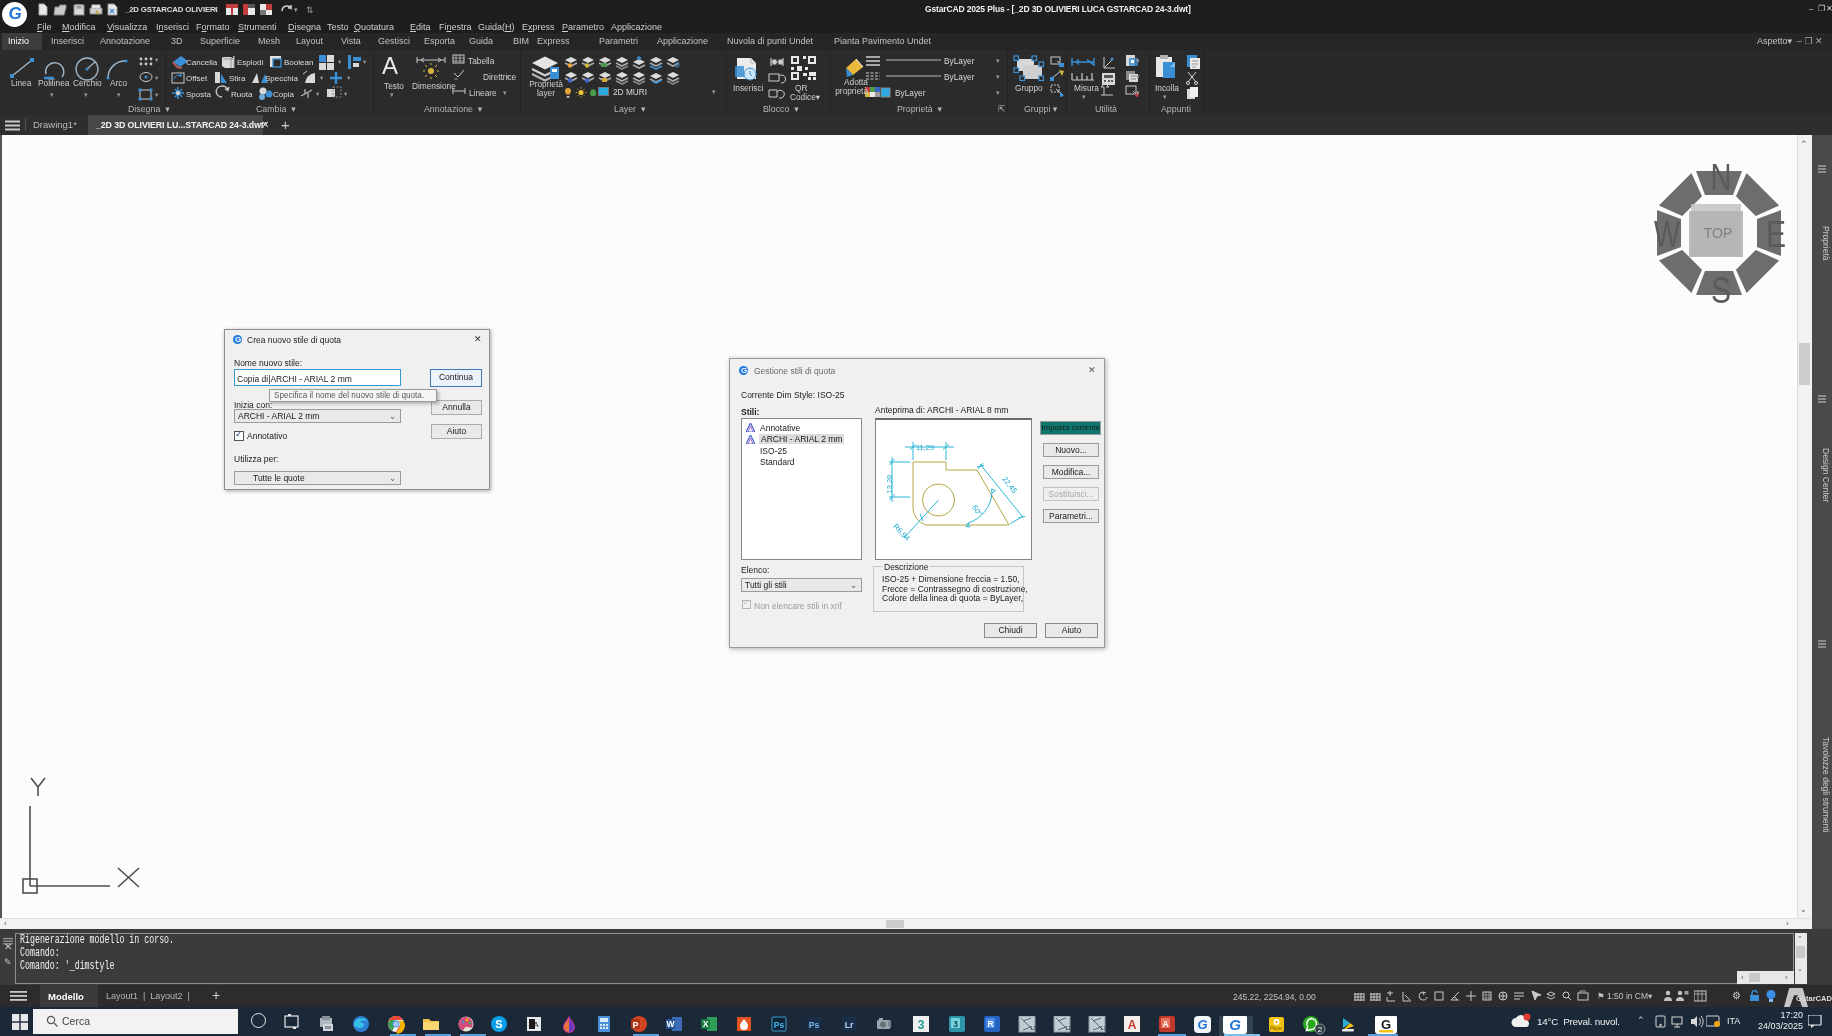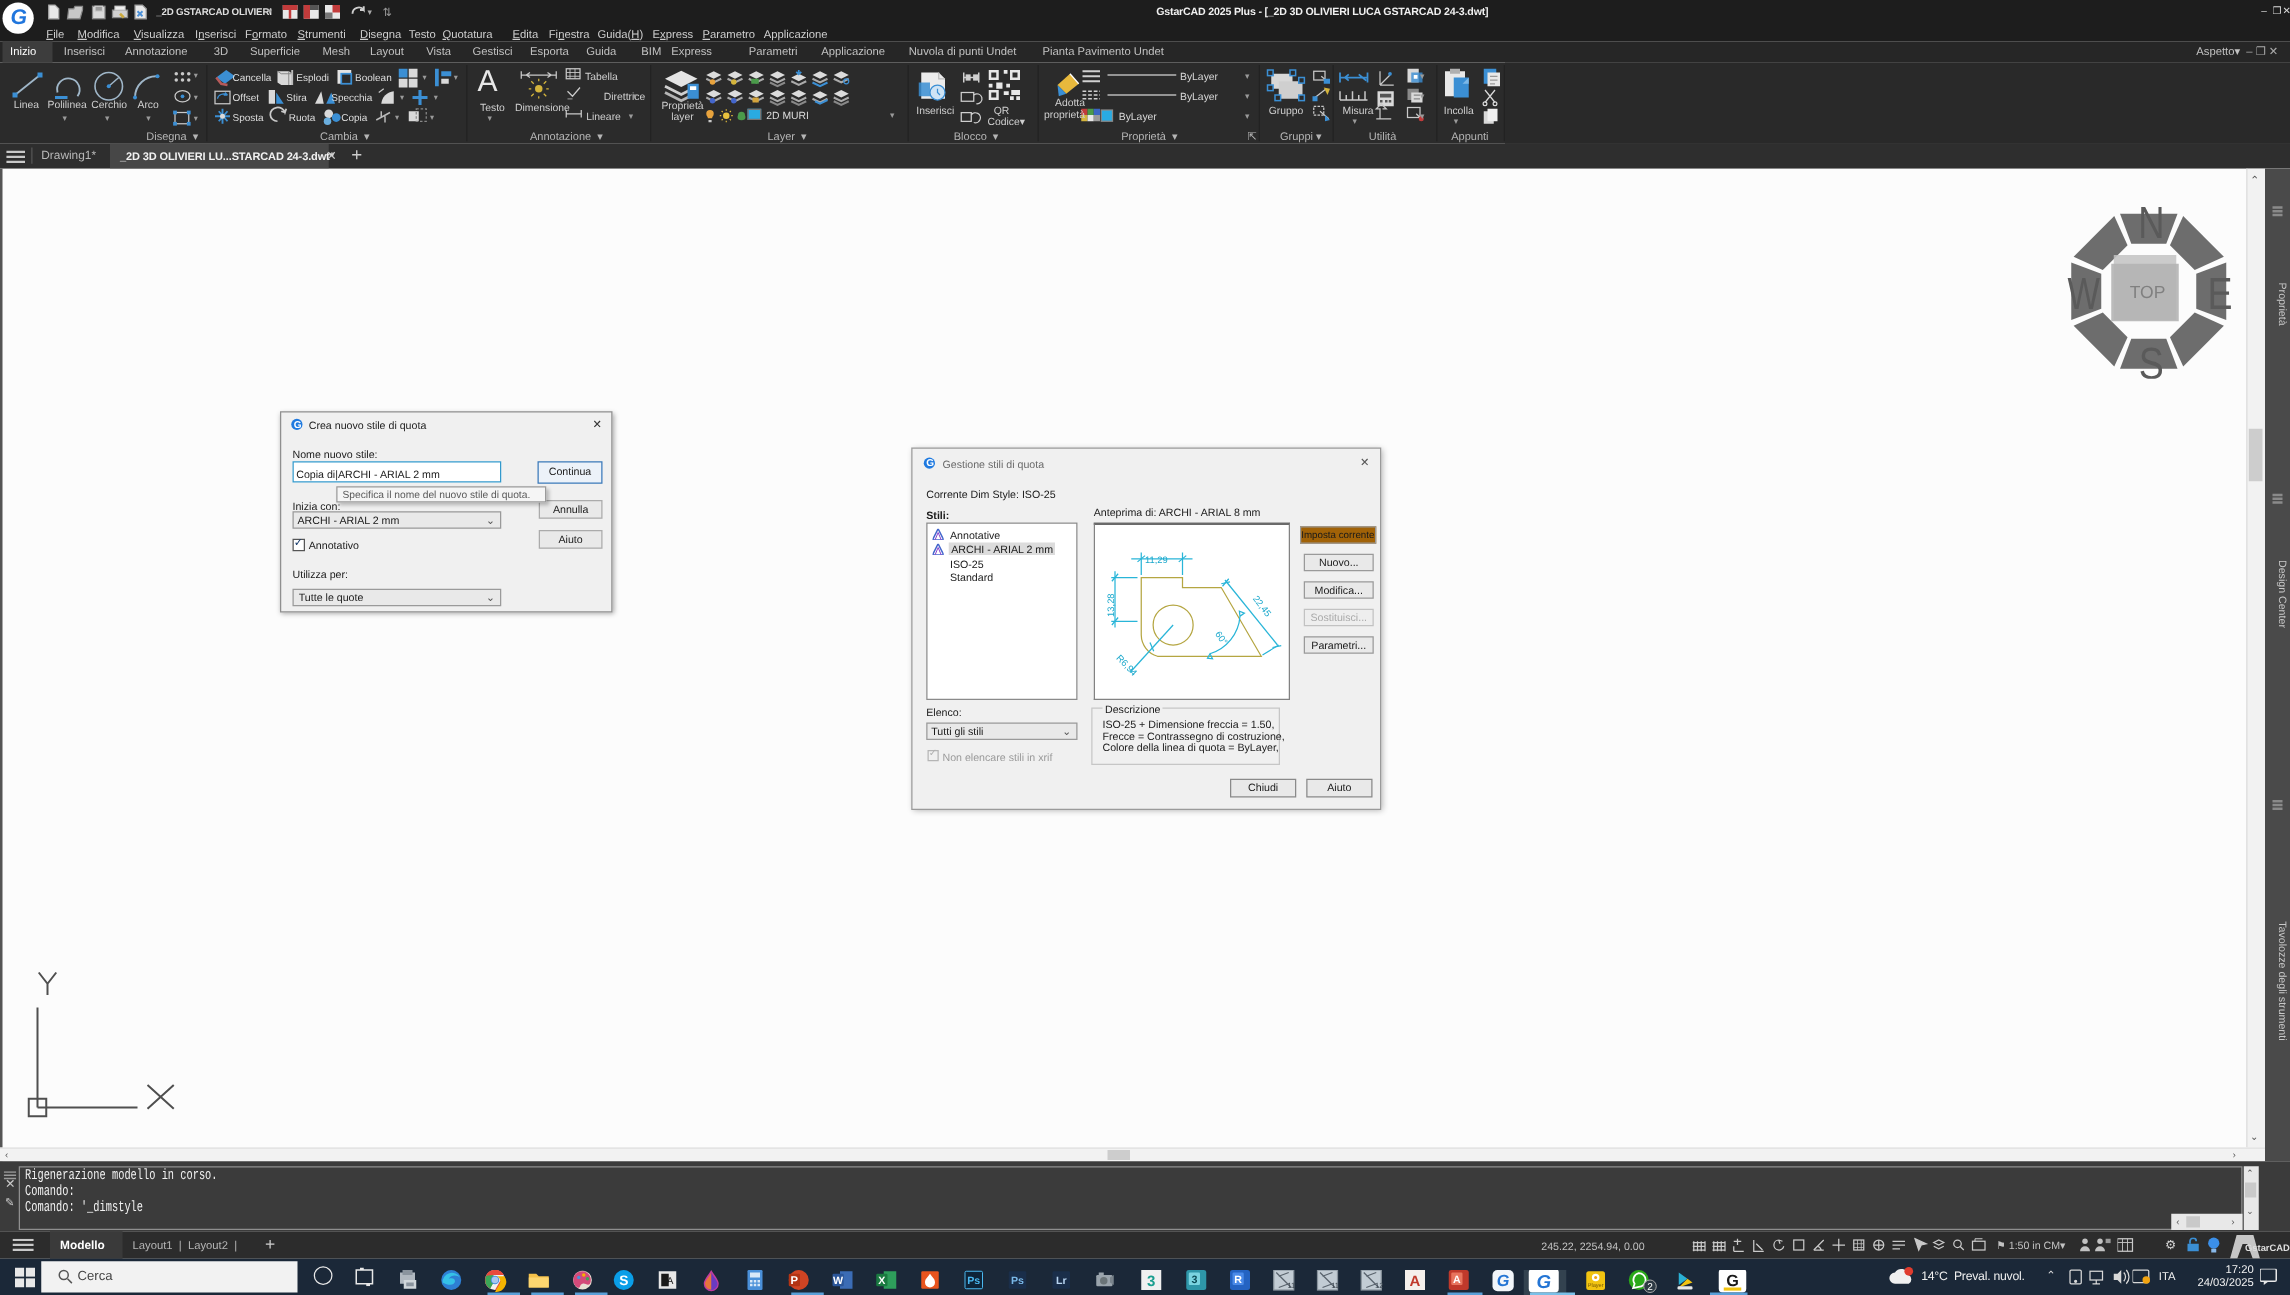--- a/index.html
+++ b/index.html
@@ -153,21 +153,21 @@
           <text x="155" y="43">▾</text>
         </g>
     </svg>
     <div class="rlbl" style="left:11px;top:28px;">Linea</div>
     <div class="rlbl" style="left:38px;top:28px;">Polilinea</div>
     <div class="rlbl" style="left:73px;top:28px;">Cerchio</div>
     <div class="rlbl" style="left:110px;top:28px;">Arco</div>
     <div class="dd" style="left:50px;top:41px;">▾</div>
       <div class="dd" style="left:84px;top:41px;">▾</div>
       <div class="dd" style="left:117px;top:41px;">▾</div>
-    <div class="panel-label" style="left:69px;padding-left:48px;">Disegna&nbsp;&nbsp;▾</div>
+    <div class="panel-label" style="left:80px;padding-left:48px;">Disegna&nbsp;&nbsp;▾</div>
 
     <svg class="abs" style="left:166px;top:0;" width="207" height="54">
       <g transform="translate(0,5)">
         <path d="M7,7 l8,-6 7,5 -8,6 z" fill="#3b8fd4"></path>
           <path d="M7,7 l4,5 5,1" stroke="#b55a5a" stroke-width="2" fill="none"></path>
         <path d="M56,2 h9 l3,2 v9 h-9 l-3,-2 z" fill="#d9d9d9"></path>
           <path d="M56,2 l3,2 h9 m-3,-2 v11" stroke="#888" stroke-width=".8" fill="none"></path>
           <rect x="67" y="1" width="1.5" height="12" fill="#bbb"></rect>
         <rect x="104" y="1" width="11" height="11" fill="#e3e3e3"></rect>
           <rect x="107" y="4" width="8" height="8" fill="#2b2b2b" stroke="#3b8fd4" stroke-width="1.4"></rect>
@@ -589,21 +589,21 @@
     <div class="abs" style="left:205px;top:39px;width:52px;height:18px;background:#ecf2f9;border:1.5px solid #3b79b8;text-align:center;line-height:15px;">Continua</div>
     <div class="abs" style="left:206px;top:70px;width:51px;height:15px;background:#e9e9e9;border:1px solid #ababab;text-align:center;line-height:13px;">Annulla</div>
     <div class="abs" style="left:206px;top:94px;width:51px;height:15px;background:#e9e9e9;border:1px solid #ababab;text-align:center;line-height:13px;">Aiuto</div>
     <div class="abs" style="left:9px;top:70px;">Inizia con:</div>
     <div class="abs" style="left:44px;top:59px;width:168px;height:13px;background:#f5f5f5;border:1px solid #9a9a9a;box-shadow:2px 2px 3px rgba(0,0,0,.25);color:#5a5a5a;padding-left:4px;line-height:12px;font-size:8.2px;white-space:nowrap;">Specifica il nome del nuovo stile di quota.</div>
     <div class="abs" style="left:9px;top:79px;width:167px;height:14px;background:#e9e9e9;border:1px solid #9a9a9a;line-height:12px;padding-left:3px;">ARCHI - ARIAL 2 mm<span style="float:right;margin-right:4px;color:#555;">⌄</span></div>
     <div class="abs" style="left:9px;top:101px;width:10px;height:10px;background:#fff;border:1px solid #555;"></div>
     <div class="abs" style="left:10px;top:99px;color:#1a3d6d;font-size:9px;">✓</div>
     <div class="abs" style="left:22px;top:101px;">Annotativo</div>
     <div class="abs" style="left:9px;top:124px;">Utilizza per:</div>
-    <div class="abs" style="left:9px;top:141px;width:167px;height:14px;background:#e9e9e9;border:1px solid #9a9a9a;line-height:12px;padding-left:4px;">Tutte le quote<span style="float:right;margin-right:4px;color:#555;">⌄</span></div>
+    <div class="abs" style="left:9px;top:141px;width:167px;height:14px;background:#e9e9e9;border:1px solid #9a9a9a;line-height:12px;padding-left:18px;">Tutte le quote<span style="float:right;margin-right:4px;color:#555;">⌄</span></div>
   </div>
 
   <div class="abs" style="left:729px;top:358px;width:376px;height:290px;background:#f0f0f0;border:1px solid #9a9a9a;box-shadow:1px 1px 5px rgba(0,0,0,.3);font-size:8.5px;color:#1a1a1a;">
     <div class="abs" style="left:9px;top:7px;width:9px;height:9px;border-radius:50%;background:#1f7ae0;"></div>
     <div class="abs" style="left:11px;top:7px;color:#fff;font-size:8px;font-weight:bold;">G</div>
     <div class="abs" style="left:24px;top:7px;color:#6a6a6a;">Gestione stili di quota</div>
     <div class="abs" style="left:358px;top:6px;font-size:9px;color:#555;">✕</div>
     <div class="abs" style="left:11px;top:31px;">Corrente Dim Style: ISO-25</div>
     <div class="abs" style="left:11px;top:48px;font-weight:bold;">Stili:</div>
     <div class="abs" style="left:11px;top:59px;width:121px;height:142px;background:#fff;border:1px solid #8a8a8a;">
@@ -643,21 +643,21 @@
         </g>
         <g fill="#1ba8cc" font-size="7.5" font-family="Liberation Sans">
           <text x="40" y="30">11,29</text>
           <text x="9" y="73" transform="rotate(-90 12.5 70)">13,28</text>
           <text x="122" y="61" transform="rotate(52 126 64)">22,45</text>
           <text x="97" y="91" transform="rotate(55 100 88)">60°</text>
           <text x="17" y="112" transform="rotate(46 23 109)">R6,94</text>
         </g>
       </svg>
     </div>
-    <div class="abs" style="left:310px;top:62px;width:61px;height:14px;background:#a16207;border:1px solid #9a9a9a;text-align:left;line-height:12px;font-size:7.8px;white-space:nowrap;">Imposta corrente</div>
+    <div class="abs" style="left:310px;top:62px;width:61px;height:14px;background:#0f766e;border:1px solid #9a9a9a;text-align:right;line-height:12px;font-size:7.8px;white-space:nowrap;">Imposta corrente</div>
     <div class="abs" style="left:313px;top:84px;width:56px;height:14px;background:#e9e9e9;border:1px solid #9a9a9a;text-align:center;line-height:12px;">Nuovo...</div>
     <div class="abs" style="left:313px;top:106px;width:56px;height:14px;background:#e9e9e9;border:1px solid #9a9a9a;text-align:center;line-height:12px;">Modifica...</div>
     <div class="abs" style="left:313px;top:128px;width:56px;height:14px;background:#eee;border:1px solid #c2c2c2;text-align:center;line-height:12px;color:#aaa;">Sostituisci...</div>
     <div class="abs" style="left:313px;top:150px;width:56px;height:14px;background:#e9e9e9;border:1px solid #9a9a9a;text-align:center;line-height:12px;">Parametri...</div>
     <div class="abs" style="left:11px;top:206px;">Elenco:</div>
     <div class="abs" style="left:11px;top:219px;width:121px;height:14px;background:#e9e9e9;border:1px solid #9a9a9a;line-height:12px;padding-left:3px;">Tutti gli stili<span style="float:right;margin-right:4px;color:#555;">⌄</span></div>
     <div class="abs" style="left:12px;top:241px;width:9px;height:9px;background:#f0f0f0;border:1px solid #b5b5b5;"></div>
     <div class="abs" style="left:13px;top:239px;color:#b0b0b0;font-size:8px;">✓</div>
     <div class="abs" style="left:24px;top:242px;color:#9a9a9a;">Non elencare stili in xrif</div>
     <div class="abs" style="left:143px;top:207px;width:151px;height:46px;border:1px solid #c6c6c6;"></div>

